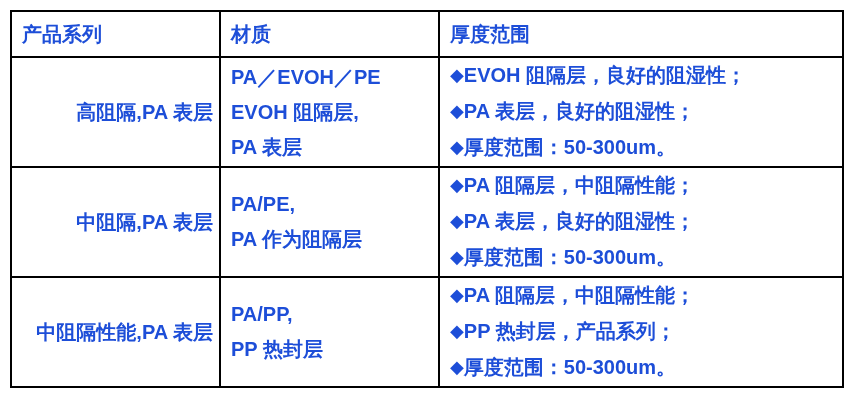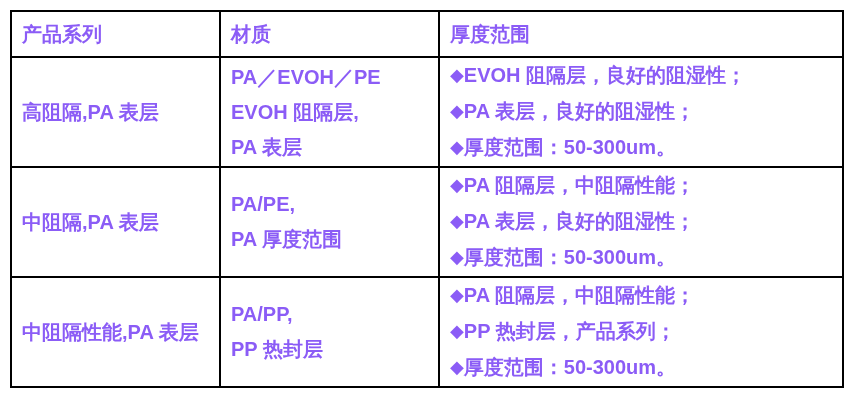--- a/index.html
+++ b/index.html
@@ -25,29 +25,30 @@
     table-layout: fixed;
   }
   .product-table th,
   .product-table td {
     border: 2px solid #000000;
     padding: 0 6px 0 10px;
     vertical-align: middle;
     text-align: left;
     font-size: 20px;
     font-weight: 700;
-    color: #8b5cf6;
+    color: #1d4ed8;
     background: #ffffff;
     overflow: hidden;
   }
   .product-table th {
     height: 44px;
   }
   .product-table td.cell-series {
     height: 104px;
+    text-align: right;
   }
   .line {
     line-height: 35px;
     white-space: nowrap;
   }
   .adv-line {
     line-height: 35px;
     white-space: nowrap;
   }
   .bullet {
@@ -84,21 +85,21 @@
         <td>
           <div class="adv-line"><span class="bullet">◆</span><span>EVOH 阻隔层，良好的阻湿性；</span></div>
           <div class="adv-line"><span class="bullet">◆</span><span>PA 表层，良好的阻湿性；</span></div>
           <div class="adv-line"><span class="bullet">◆</span><span>厚度范围：50-300um。</span></div>
         </td>
       </tr>
       <tr>
         <td class="cell-series">中阻隔,PA 表层</td>
         <td>
           <div class="line">PA/PE,</div>
-          <div class="line">PA 厚度范围</div>
+          <div class="line">PA 作为阻隔层</div>
         </td>
         <td>
           <div class="adv-line"><span class="bullet">◆</span><span>PA 阻隔层，中阻隔性能；</span></div>
           <div class="adv-line"><span class="bullet">◆</span><span>PA 表层，良好的阻湿性；</span></div>
           <div class="adv-line"><span class="bullet">◆</span><span>厚度范围：50-300um。</span></div>
         </td>
       </tr>
       <tr>
         <td class="cell-series" style="height:106px">中阻隔性能,PA 表层</td>
         <td>

